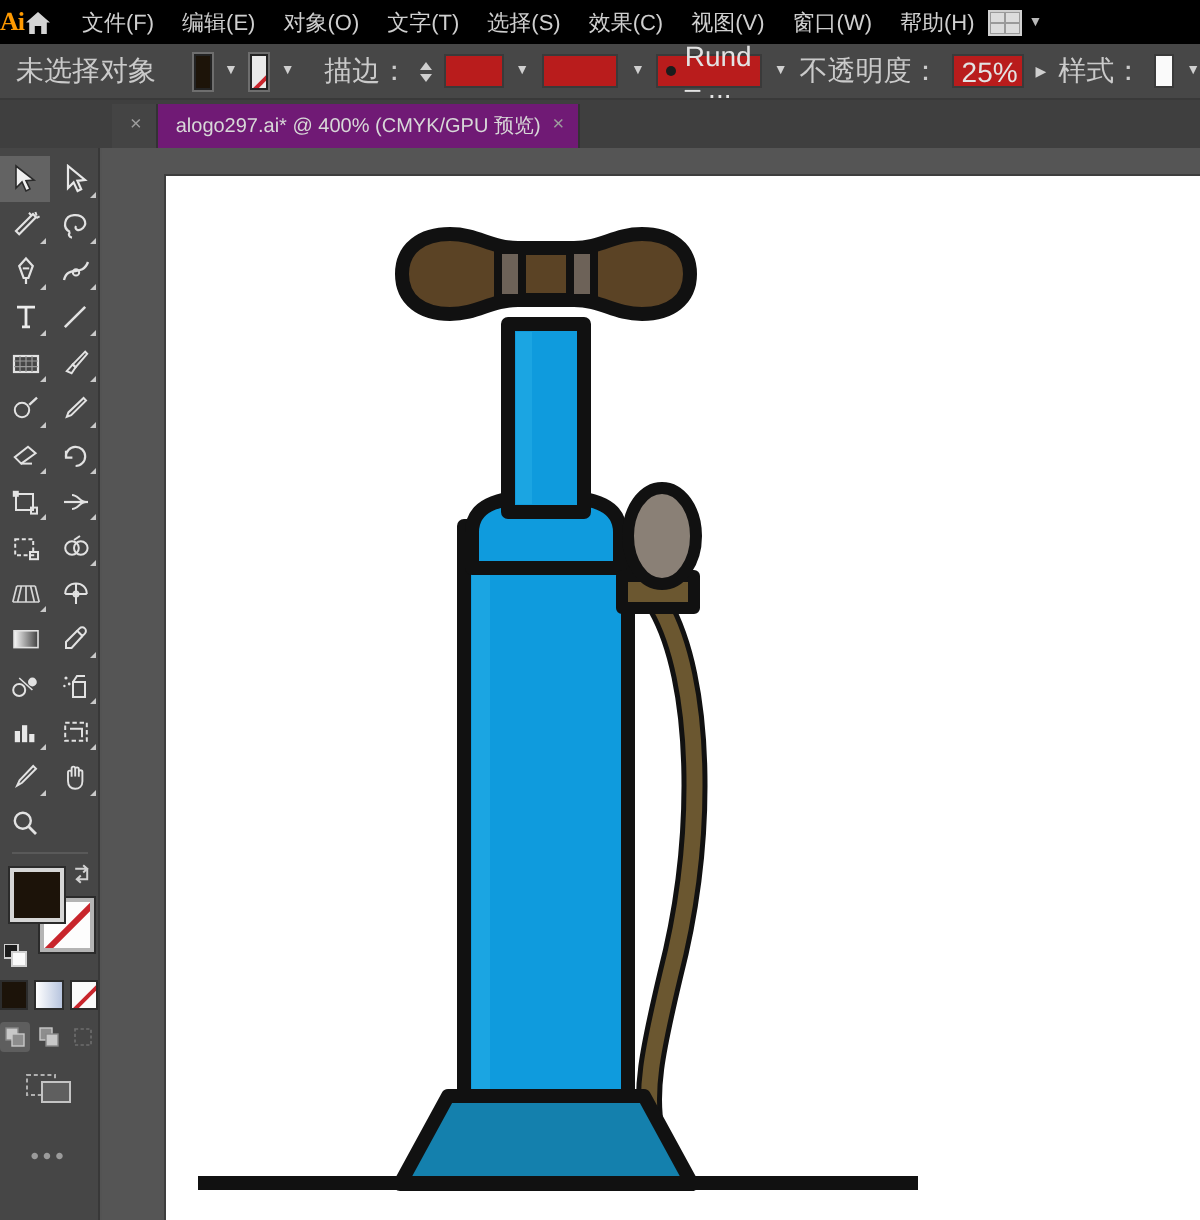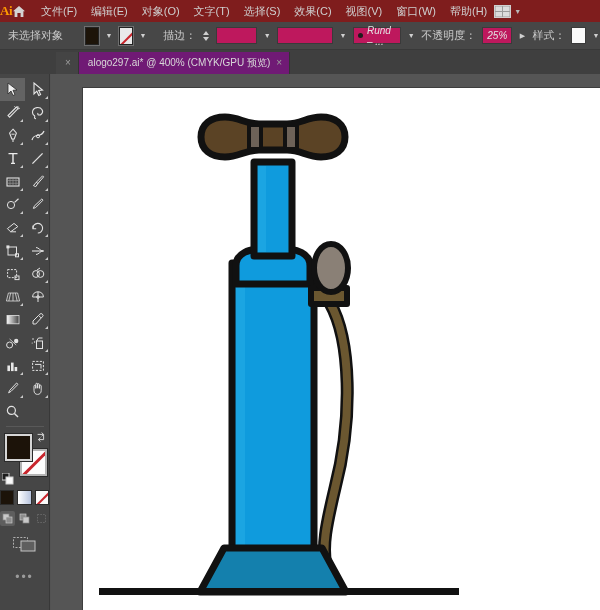--- a/index.html
+++ b/index.html
@@ -13,21 +13,21 @@
   #app {
     position: relative;
     width: 600px; height: 610px;
     background: #535353;
   }
 
   
   .menubar {
     position: absolute; left: 0; top: 0;
     width: 600px; height: 22px;
-    background: #7f1d1d;
+    background: #000000;
     display: flex; align-items: center;
   }
   .ai-logo {
     width: 26px; height: 22px;
     display: flex; align-items: center; justify-content: center;
     color: #ff9a00;
     font-size: 13px; font-weight: bold;
     font-family: "Liberation Serif", serif;
     letter-spacing: -0.5px;
   }
@@ -53,21 +53,21 @@
 
   
   .controlbar {
     position: absolute; left: 0; top: 22px;
     width: 600px; height: 28px;
     background: #474747;
     border-bottom: 1px solid #393939;
     display: flex; align-items: center;
     padding-left: 8px; gap: 6px;
   }
-  .cb-label { color: #cacaca; font-size: 11px; white-space: nowrap; }
+  .cb-label { color: #cacaca; font-size: 14px; white-space: nowrap; }
   .swatch-box {
     width: 18px; height: 18px;
     border: 1px solid #232323;
     background: #1d1409;
     box-shadow: 0 0 0 1px #6e6e6e;
   }
   .stroke-none {
     width: 18px; height: 18px;
     border: 1px solid #232323;
     background: #e9e9e9;
@@ -86,24 +86,24 @@
   }
   .stroke-weight-stepper {
     width: 11px; height: 16px;
     display: flex; flex-direction: column; align-items: center;
     justify-content: center; gap: 2px;
   }
   .stepper-tri { width: 0; height: 0; border-left: 3px solid transparent; border-right: 3px solid transparent; }
   .tri-up { border-bottom: 4px solid #cfcfcf; }
   .tri-dn { border-top: 4px solid #cfcfcf; }
   .field {
-    height: 17px; background: #be185d;
+    height: 17px; background: #b91c1c;
     border: 1px solid #3a3a3a;
-    color: #e3e3e3; font-size: 10px;
-    display: flex; align-items: center; padding: 0 4px; font-style: italic;
+    color: #e3e3e3; font-size: 14px;
+    display: flex; align-items: center; padding: 0 4px;
   }
   .field.w-sw { width: 52px; }
   .field.w-profile { width: 72px; }
   .field.w-brush { width: 62px; display: flex; align-items: center; gap: 4px; }
   .field.w-opacity { width: 36px; justify-content: flex-start; }
   .brush-dot {
     width: 5px; height: 5px; background: #1c1c1c; border-radius: 50%;
     flex: 0 0 auto;
   }
   .style-swatch {

